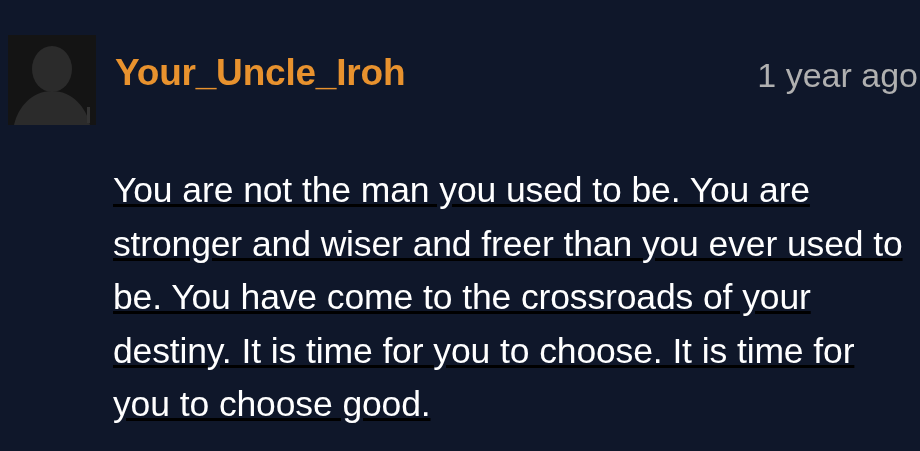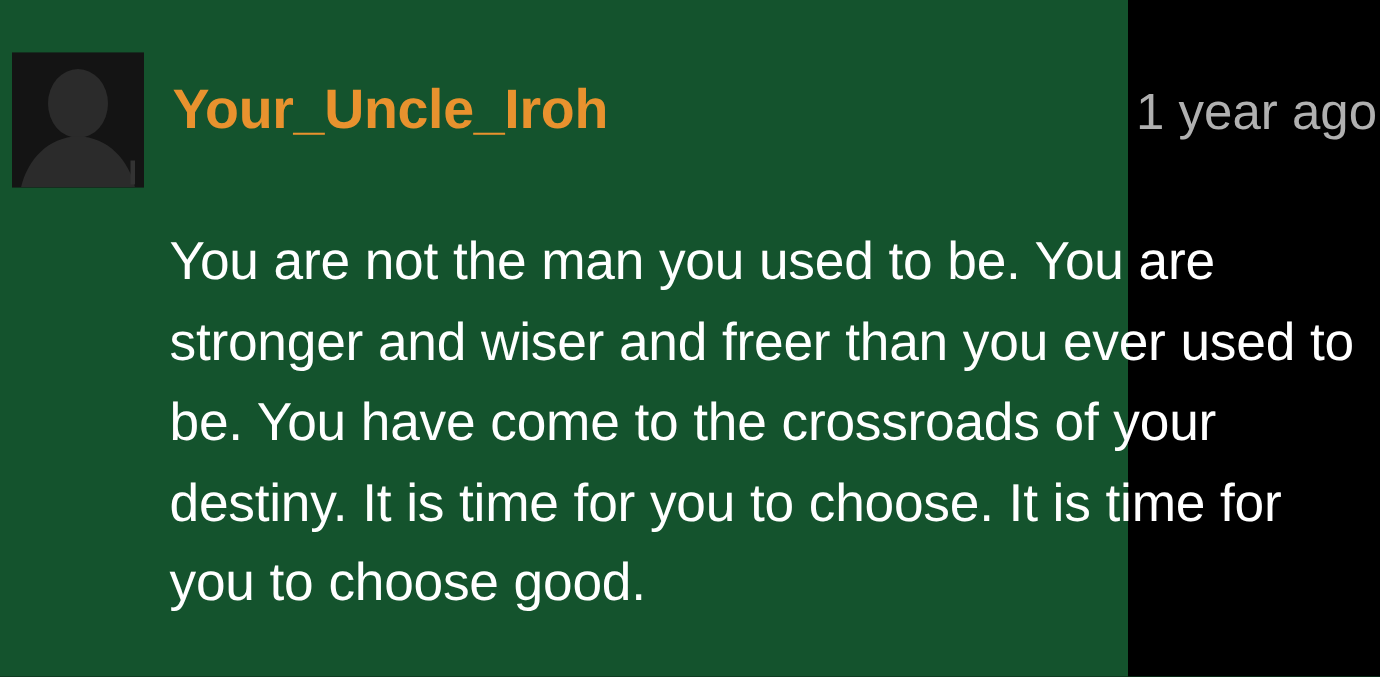--- a/index.html
+++ b/index.html
@@ -13,23 +13,23 @@
     background: #000000;
     font-family: "Liberation Sans", sans-serif;
     overflow: hidden;
     position: relative;
   }
 
   .comment {
     position: absolute;
     left: 0;
     top: 0;
-    width: 752px;
+    width: 920px;
     height: 451px;
-    background: #14532d;
+    background: #0f172a;
   }
 
   
   .comment-header {
     position: absolute;
     left: 0;
     top: 0;
     width: 920px;
     height: 130px;
   }
@@ -69,22 +69,23 @@
     font-weight: normal;
     line-height: 32px;
     color: #b0b0b0;
     white-space: nowrap;
   }
 
   
   .comment-body {
     position: absolute;
     left: 113px;
-    top: 148px;
+    top: 164px;
     width: 790px;
+    text-decoration: underline;
   }
   .comment-body p {
     margin: 0;
     font-size: 35.5px;
     line-height: 53.5px;
     font-weight: normal;
     color: #ffffff;
     letter-spacing: -0.15px;
     word-spacing: 0.2px;
   }

